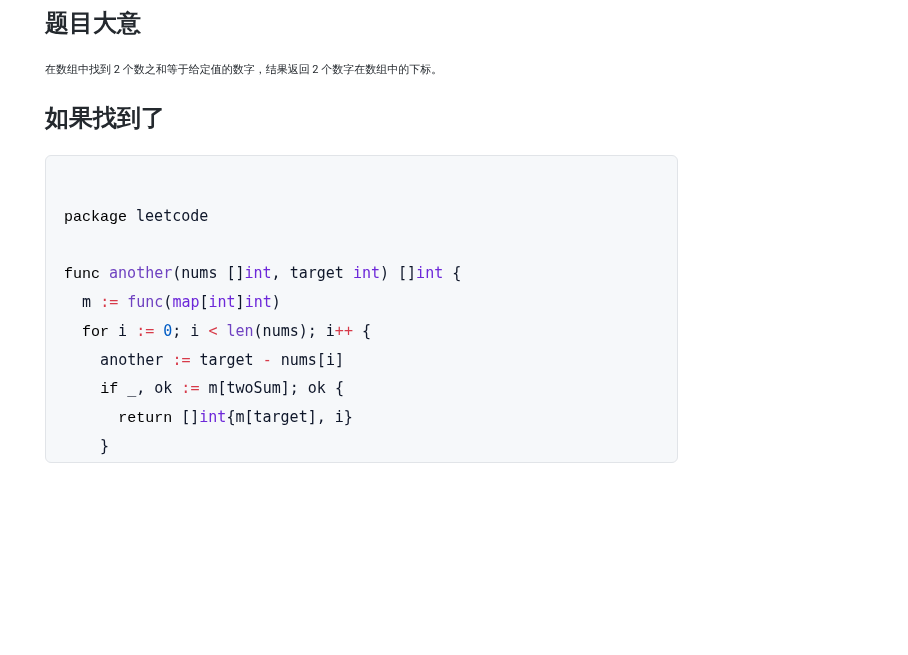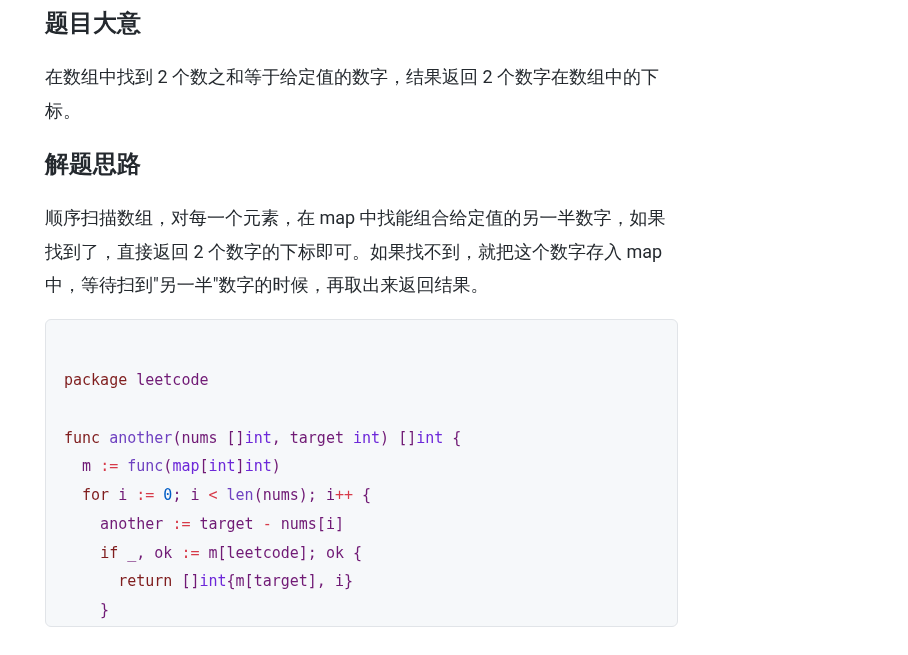--- a/index.html
+++ b/index.html
@@ -19,61 +19,60 @@
   h2.section-title {
     font-size: 24px;
     font-weight: 700;
     margin: 10px 0 18px 0;
     color: #24292e;
   }
   h2.section-title.first {
     margin-top: 4px;
   }
   p.body-text {
-    font-size: 18px;
+    font-size: 11px;
     color: #24292e;
     margin: 0 0 18px 0;
     line-height: 1.85;
   }
   pre.code-block {
     background: #f6f8fa;
     border: 1px solid #e1e4e8;
     border-radius: 6px;
     padding: 18px 18px 0 18px;
     margin: 0;
     font-family: "SFMono-Regular", Consolas, "Liberation Mono", Menlo, monospace;
     font-size: 15px;
     line-height: 1.85;
     overflow: hidden;
     white-space: pre;
   }
-  .tok-kw  { color: #7f1d1d; } 
-  .tok-id  { color: #701a75; text-align: center; } 
+  .tok-kw  { color: #000000; font-family: Liberation Mono, monospace; } 
+  .tok-id  { color: #0f172a; text-align: center; } 
   .tok-fn  { color: #6f42c1; } 
   .tok-type{ color: #6d28d9; } 
   .tok-num { color: #005cc5; } 
   .tok-op  { color: #d73a49; } 
 </style>
 </head>
 <body>
 
 <div class="page">
 
   <h2 class="section-title first">题目大意</h2>
   <p class="body-text">在数组中找到 2 个数之和等于给定值的数字，结果返回 2 个数字在数组中的下标。</p>
 
-  <h2 class="section-title">解题思路</h2>
-  <p class="body-text">顺序扫描数组，对每一个元素，在 map 中找能组合给定值的另一半数字，如果找到了，直接返回 2 个数字的下标即可。如果找不到，就把这个数字存入 map 中，等待扫到"另一半"数字的时候，再取出来返回结果。</p>
+  <h2 class="section-title">如果找到了</h2>
 
 
   <pre class="code-block"><code id="code-target"><span class="tok-id">
 </span><span class="tok-kw">package</span><span class="tok-id"> leetcode
 </span><span class="tok-id">
 </span><span class="tok-kw">func</span><span class="tok-id"> </span><span class="tok-fn">another</span><span class="tok-id">(nums []</span><span class="tok-type">int</span><span class="tok-id">, target </span><span class="tok-type">int</span><span class="tok-id">) []</span><span class="tok-type">int</span><span class="tok-id"> {
 </span><span class="tok-id">  m </span><span class="tok-op">:=</span><span class="tok-id"> </span><span class="tok-fn">func</span><span class="tok-id">(</span><span class="tok-type">map</span><span class="tok-id">[</span><span class="tok-type">int</span><span class="tok-id">]</span><span class="tok-type">int</span><span class="tok-id">)
 </span><span class="tok-id">  </span><span class="tok-kw">for</span><span class="tok-id"> i </span><span class="tok-op">:=</span><span class="tok-id"> </span><span class="tok-num">0</span><span class="tok-id">; i </span><span class="tok-op">&lt;</span><span class="tok-id"> </span><span class="tok-fn">len</span><span class="tok-id">(nums); i</span><span class="tok-op">++</span><span class="tok-id"> {
 </span><span class="tok-id">    another </span><span class="tok-op">:=</span><span class="tok-id"> target </span><span class="tok-op">-</span><span class="tok-id"> nums[i]
-</span><span class="tok-id">    </span><span class="tok-kw">if</span><span class="tok-id"> _, ok </span><span class="tok-op">:=</span><span class="tok-id"> m[leetcode]; ok {
+</span><span class="tok-id">    </span><span class="tok-kw">if</span><span class="tok-id"> _, ok </span><span class="tok-op">:=</span><span class="tok-id"> m[twoSum]; ok {
 </span><span class="tok-id">      </span><span class="tok-kw">return</span><span class="tok-id"> []</span><span class="tok-type">int</span><span class="tok-id">{m[target], i}
 </span><span class="tok-id">    }
 </span></code></pre>
 
 </div>
 
 </body></html>

